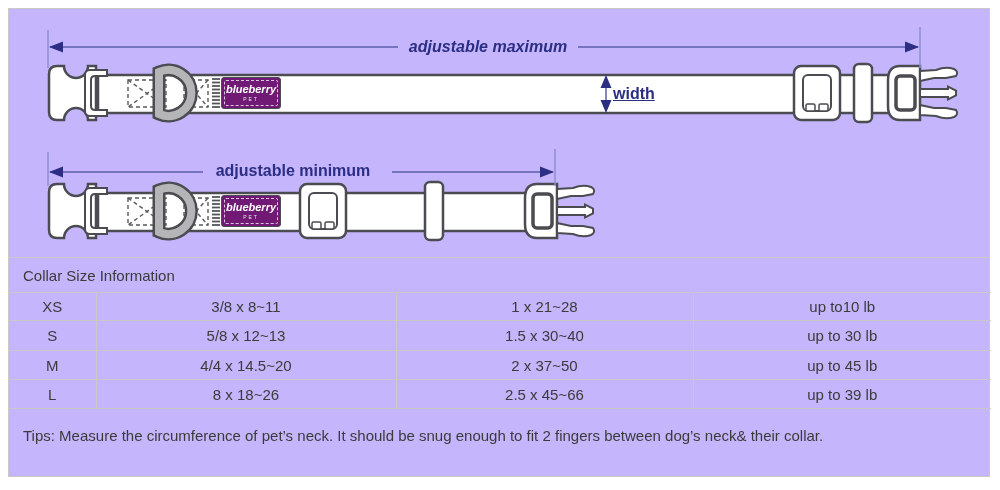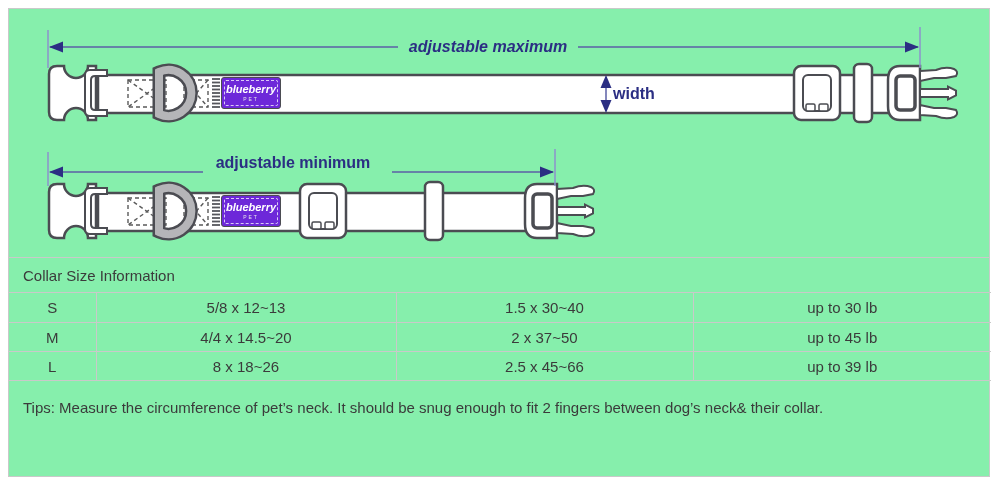--- a/index.html
+++ b/index.html
@@ -1,26 +1,26 @@
 <!DOCTYPE html>
 <html><head>
 <meta charset="utf-8">
 <style>
   html,body{margin:0;padding:0;background:#fff;}
   body{width:1000px;height:490px;position:relative;overflow:hidden;
        font-family:"Liberation Sans",sans-serif;color:#3b3b3b;}
   .frame{position:absolute;left:8px;top:8px;width:982px;height:469px;
-         border:1px solid #c9c9c9;box-sizing:border-box;background:#86efac;}
+         border:1px solid #c9c9c9;box-sizing:border-box;background:#c4b5fd;}
   .diagram-area{position:absolute;left:0;top:0;width:100%;height:249px;
                 border-bottom:1px solid #c9c9c9;box-sizing:border-box;}
   .collar-svg{position:absolute;left:0;top:0;width:1000px;height:258px;z-index:2;}
   .anno{position:absolute;z-index:3;color:#2b2e83;font-size:16px;font-weight:bold;
         white-space:nowrap;}
   .anno.centered{width:180px;text-align:center;}
-  .brand-tag{position:absolute;z-index:3;width:60px;height:32px;background:#6d28d9;
+  .brand-tag{position:absolute;z-index:3;width:60px;height:32px;background:#701a75;
              border:1px solid #4b4c52;border-radius:3px;box-sizing:border-box;
              display:flex;flex-direction:column;align-items:center;justify-content:center;}
   .brand-tag::before{content:"";position:absolute;inset:2px;border:1px dashed rgba(255,255,255,.75);
              border-radius:2px;}
   .brand-name{font-style:italic;font-weight:bold;font-size:11px;line-height:11px;color:#fff;}
   .brand-sub{font-size:5px;line-height:6px;letter-spacing:2px;color:#e8e8e8;margin-top:1px;}
   
   .size-table{position:absolute;left:0;top:249px;width:982px;border-collapse:collapse;
               table-layout:fixed;font-size:15px;color:#3b3b3b;}
   .size-table td,.size-table th{font-weight:normal;text-align:center;padding:0;
@@ -44,20 +44,26 @@
   <table class="size-table">
     <colgroup>
         <col style="width:87px">
         <col style="width:300px">
         <col style="width:297px">
         <col style="width:298px">
       </colgroup>
     <tbody>
         <tr class="row-title">
       <td colspan="4">Collar Size Information</td>
+    </tr>
+    <tr class="row-xs">
+      <td>XS</td>
+      <td class="vline">3/8 x 8~11</td>
+      <td class="vline">1 x 21~28</td>
+      <td class="vline">up to10 lb</td>
     </tr>
     <tr class="row-s">
       <td>S</td>
       <td class="vline">5/8 x 12~13</td>
       <td class="vline">1.5 x 30~40</td>
       <td class="vline">up to 30 lb</td>
     </tr>
     <tr class="row-m">
       <td>M</td>
       <td class="vline">4/4 x 14.5~20</td>
@@ -162,22 +168,22 @@
     <polygon points="49,47 63,41.5 63,52.5"></polygon>
     <polygon points="919,47 905,41.5 905,52.5"></polygon>
     <polygon points="49,172 63,166.5 63,177.5"></polygon>
     <polygon points="554,172 540,166.5 540,177.5"></polygon>
     <polygon points="606,75 600.5,88 611.5,88"></polygon>
     <polygon points="606,113 600.5,100 611.5,100"></polygon>
   </g>
 </svg>
 
 <div class="anno centered" style="left:398px;top:38px;font-style:italic;">adjustable maximum</div>
-<div class="anno" style="left:613px;top:85px;">width</div>
-<div class="anno centered" style="left:203px;top:154px;">adjustable minimum</div>
+<div class="anno" style="left:613px;top:85px;text-decoration:underline;">width</div>
+<div class="anno centered" style="left:203px;top:162px;">adjustable minimum</div>
 
 <div class="brand-tag" style="left:221px;top:77px;">
   <span class="brand-name">blueberry</span>
   <span class="brand-sub">PET</span>
 </div>
 <div class="brand-tag" style="left:221px;top:195px;">
   <span class="brand-name">blueberry</span>
   <span class="brand-sub">PET</span>
 </div>
 

